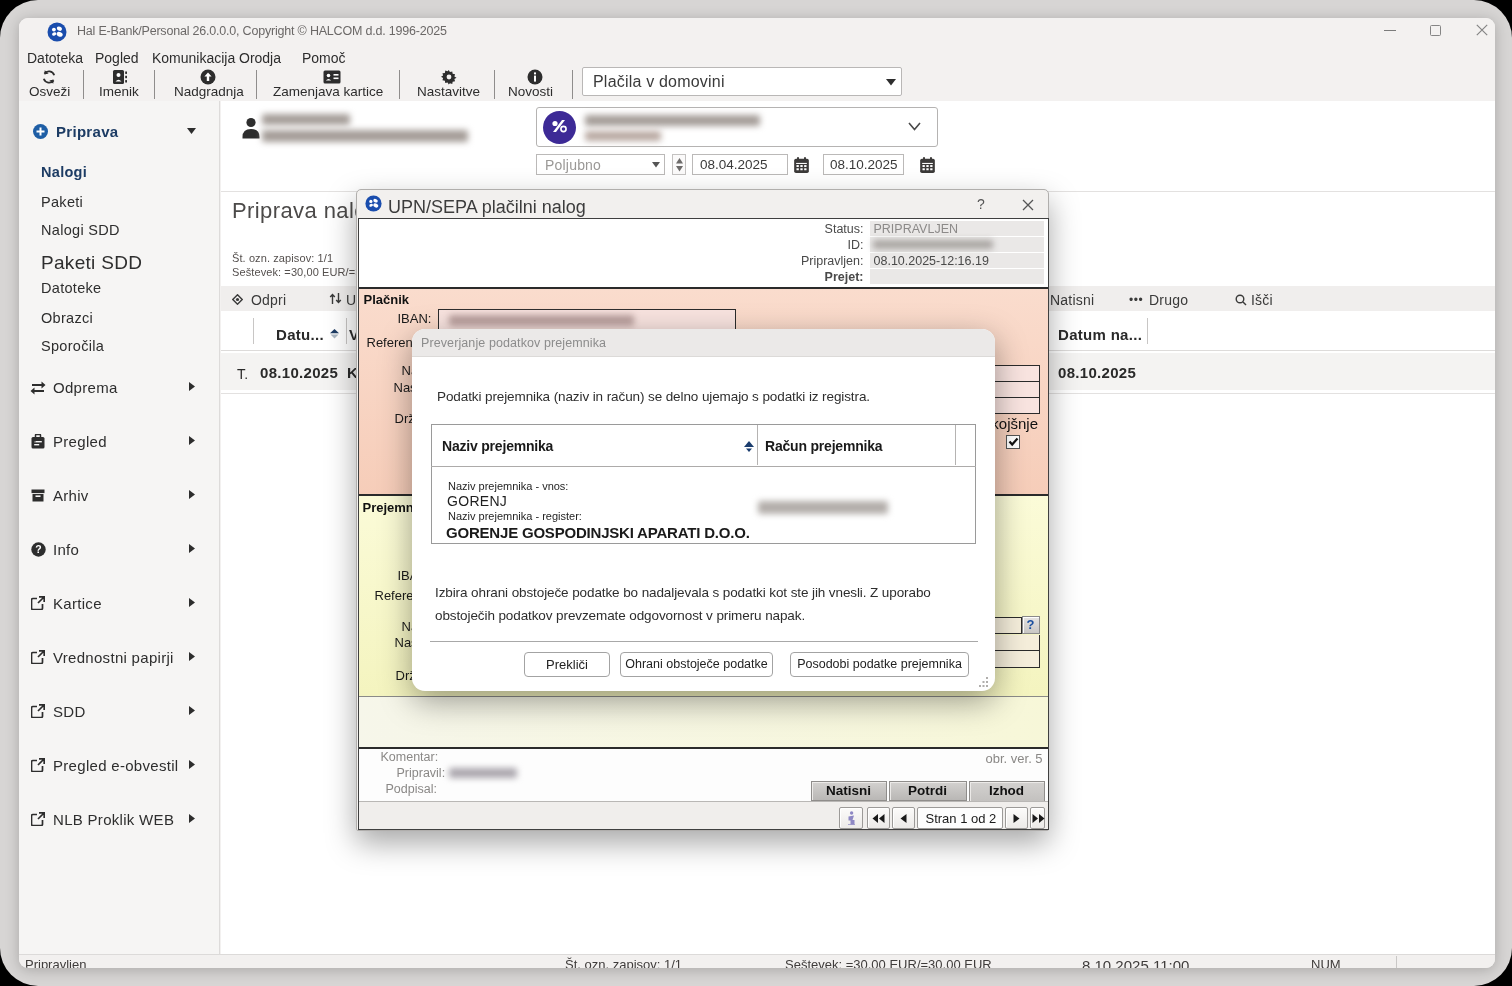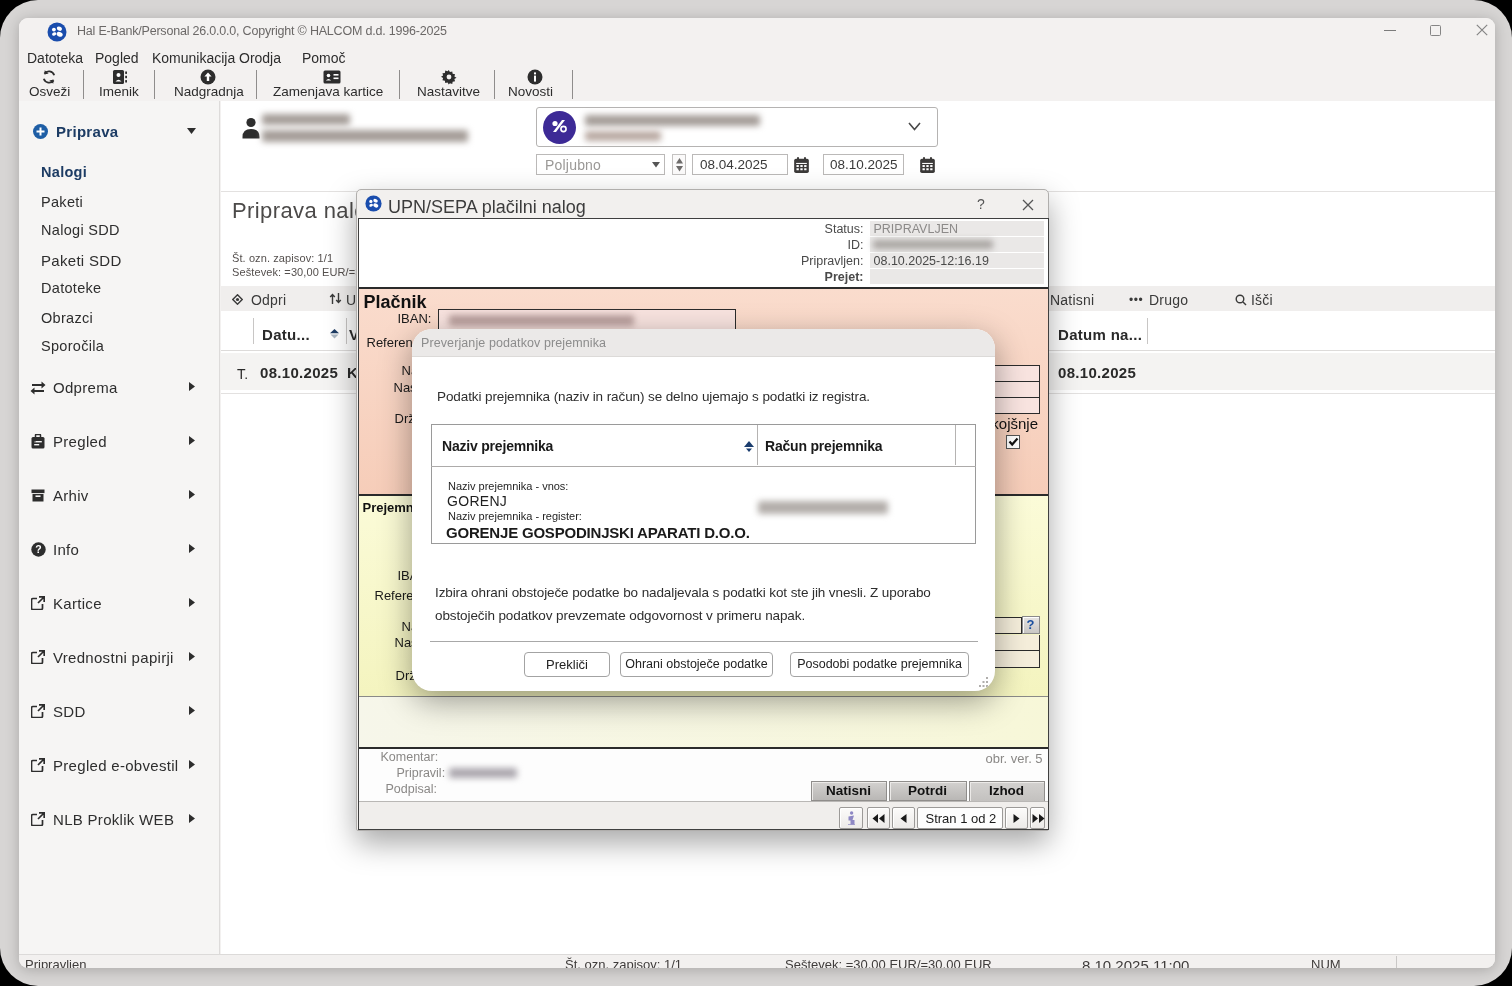--- a/index.html
+++ b/index.html
@@ -90,38 +90,44 @@
     <span class="abs" style="left:398px;top:66px;">Nastavitve</span>
 
     <svg class="abs" style="left:508px;top:51px;" width="16" height="16" viewBox="0 0 16 16">
           <circle cx="8" cy="8" r="7.5" fill="#2d2d2d"></circle>
           <rect x="7" y="3.4" width="2" height="2" fill="#fff"></rect>
           <rect x="7" y="6.6" width="2" height="6" fill="#fff"></rect>
         </svg>
     <span class="abs" style="left:489px;top:66px;">Novosti</span>
   </div>
 
+  <div class="abs" style="left:563px;top:49px;width:320px;height:29px;background:#fff;border:1px solid #b9b7b6;border-radius:2px;">
+    <span class="abs" style="left:10px;top:5px;font-size:16px;color:#3a3a3a;letter-spacing:0.2px;">Plačila v domovini</span>
+    <svg class="abs" style="left:303px;top:11px;" width="10" height="7" viewBox="0 0 10 7">
+          <path d="M0 0 L10 0 L5 6.5 Z" fill="#2d2d2d"></path>
+        </svg>
+  </div>
 
   <div class="abs" style="left:0;top:83px;width:201px;height:853px;background:#f6f5f4;border-right:1px solid #dddbda;"></div>
   <div id="sidebar">
 
     <svg class="abs" style="left:14px;top:106px;" width="15" height="15" viewBox="0 0 15 15">
           <circle cx="7.5" cy="7.5" r="7.5" fill="#1e5ea5"></circle>
           <rect x="6.5" y="3.5" width="2" height="8" fill="#fff"></rect>
           <rect x="3.5" y="6.5" width="8" height="2" fill="#fff"></rect>
         </svg>
     <div class="abs" style="left:37px;top:105px;font-size:15px;font-weight:bold;color:#1d3c64;letter-spacing:0.3px;">Priprava</div>
     <svg class="abs" style="left:168px;top:110px;" width="9" height="6" viewBox="0 0 9 6">
           <path d="M0 0 L9 0 L4.5 6 Z" fill="#2d2d2d"></path>
         </svg>
 
     <div class="abs" style="left:22px;top:146px;font-size:14.5px;font-weight:bold;color:#1d3c64;letter-spacing:0.3px;">Nalogi</div>
     <div class="abs" style="left:22px;top:176px;font-size:14.5px;color:#2e2e2e;letter-spacing:0.3px;">Paketi</div>
     <div class="abs" style="left:22px;top:204px;font-size:14.5px;color:#2e2e2e;letter-spacing:0.3px;">Nalogi SDD</div>
-    <div class="abs" style="left:22px;top:234px;font-size:15px;color:#2e2e2e;letter-spacing:0.3px;">Paketi SDD</div>
+    <div class="abs" style="left:22px;top:234px;font-size:19px;color:#2e2e2e;letter-spacing:0.3px;">Paketi SDD</div>
     <div class="abs" style="left:22px;top:262px;font-size:14.5px;color:#2e2e2e;letter-spacing:0.3px;">Datoteke</div>
     <div class="abs" style="left:22px;top:292px;font-size:14.5px;color:#2e2e2e;letter-spacing:0.3px;">Obrazci</div>
     <div class="abs" style="left:22px;top:320px;font-size:14.5px;color:#2e2e2e;letter-spacing:0.3px;">Sporočila</div>
 
     <svg class="abs" style="left:11px;top:363px;" width="16" height="14" viewBox="0 0 16 14">
           <path d="M11.5 0.5 L15.5 4 L11.5 7.5 L11.5 5 L2 5 L2 3 L11.5 3 Z" fill="#2d2d2d"></path>
           <path d="M4.5 6.5 L4.5 9 L14 9 L14 11 L4.5 11 L4.5 13.5 L0.5 10 Z" fill="#2d2d2d"></path>
         </svg>
     <div class="abs" style="left:34px;top:361px;font-size:15px;color:#2e2e2e;letter-spacing:0.3px;">Odprema</div>
     <svg class="abs" style="left:12px;top:416px;" width="14" height="15" viewBox="0 0 14 15">
@@ -288,21 +294,21 @@
     <div class="abs" style="left:1031px;top:274px;font-size:14px;color:#3a3a3a;letter-spacing:0.2px;">Natisni</div>
     <div class="abs" style="left:1110px;top:275px;font-size:12px;color:#3a3a3a;letter-spacing:0.5px;">•••</div>
     <div class="abs" style="left:1130px;top:274px;font-size:14px;color:#3a3a3a;letter-spacing:0.2px;">Drugo</div>
     <svg class="abs" style="left:1216px;top:276px;" width="12" height="12" viewBox="0 0 12 12">
           <circle cx="5" cy="5" r="3.8" fill="none" stroke="#3a3a3a" stroke-width="1.4"></circle>
           <path d="M8 8 L11 11" stroke="#3a3a3a" stroke-width="1.4"></path>
         </svg>
     <div class="abs" style="left:1232px;top:274px;font-size:14px;color:#3a3a3a;letter-spacing:0.2px;">Išči</div>
 
     <div class="abs" style="left:234px;top:300px;width:1px;height:26px;background:#c8c6c5;"></div>
-    <div class="abs" style="left:243px;top:308px;font-size:15px;font-weight:bold;color:#2a2a2a;letter-spacing:0.3px;">Datu...</div>
+    <div class="abs" style="left:257px;top:308px;font-size:15px;font-weight:bold;color:#2a2a2a;letter-spacing:0.3px;">Datu...</div>
     <svg class="abs" style="left:311px;top:311px;" width="9" height="10" viewBox="0 0 9 10">
           <path d="M4.5 0 L9 4.2 L0 4.2 Z" fill="#1d3c64"></path>
           <path d="M0.5 5.4 L8.5 5.4 L4.5 9.6 Z" fill="#aab6c2"></path>
         </svg>
     <div class="abs" style="left:327px;top:300px;width:1px;height:26px;background:#c8c6c5;"></div>
     <div class="abs" style="left:330px;top:308px;font-size:15px;font-weight:bold;color:#2a2a2a;">V</div>
     <div class="abs" style="left:1039px;top:308px;font-size:15px;font-weight:bold;color:#2a2a2a;letter-spacing:0.3px;">Datum na...</div>
     <div class="abs" style="left:1128px;top:300px;width:1px;height:26px;background:#c8c6c5;"></div>
     <div class="abs" style="left:202px;top:332px;width:1274px;height:1px;background:#dddbda;"></div>
 
@@ -346,21 +352,21 @@
     <div class="abs" style="right:184px;top:19px;font-size:12.5px;color:#4a4a4a;">ID:</div>
     <div class="abs" style="left:511px;top:18px;width:174px;height:15px;background:#eae8e7;"></div>
     <div class="blur" style="left:514px;top:21px;width:120px;height:9px;background:#a9a5a2;"></div>
     <div class="right-lab abs" style="right:184px;top:35px;font-size:12.5px;color:#4a4a4a;">Pripravljen:</div>
     <div class="abs" style="left:511px;top:34px;width:174px;height:15px;background:#eae8e7;"></div>
     <div class="abs" style="left:515px;top:35px;font-size:12.5px;color:#4a4a4a;">08.10.2025-12:16.19</div>
     <div class="abs" style="right:184px;top:51px;font-size:12.5px;color:#4a4a4a;font-weight:bold;">Prejet:</div>
     <div class="abs" style="left:511px;top:50px;width:174px;height:15px;background:#eae8e7;"></div>
 
     <div class="abs" style="left:0;top:68px;width:689px;height:207px;background:linear-gradient(#fadccd,#f6cdb9);border-top:2px solid #2b2b2b;"></div>
-    <div class="abs" style="left:5px;top:73px;font-size:18px;font-weight:bold;color:#111;">Plačnik</div>
+    <div class="abs" style="left:5px;top:73px;font-size:13px;font-weight:bold;color:#111;">Plačnik</div>
     <div class="abs" style="left:39px;top:92px;font-size:13px;color:#1a1a1a;">IBAN:</div>
     <div class="abs" style="left:79px;top:90px;width:298px;height:22px;background:#f8e3df;border:1.5px solid #2b2b2b;"></div>
     <div class="blur" style="left:90px;top:96px;width:185px;height:11px;background:#baa09e;"></div>
     <div class="abs" style="left:8px;top:116px;font-size:13px;color:#1a1a1a;">Referenca:</div>
     <div class="abs" style="left:43px;top:144px;font-size:13px;color:#1a1a1a;">Naziv:</div>
     <div class="abs" style="left:35px;top:161px;font-size:13px;color:#1a1a1a;">Naslov:</div>
     <div class="abs" style="left:36px;top:192px;font-size:13px;color:#1a1a1a;">Država:</div>
     <div class="abs" style="left:560px;top:146px;width:121px;height:16px;background:#f9e4e0;border:1.5px solid #2b2b2b;border-bottom:none;"></div>
     <div class="abs" style="left:560px;top:162px;width:121px;height:16px;background:#f9e4e0;border:1.5px solid #2b2b2b;border-bottom:none;"></div>
     <div class="abs" style="left:560px;top:178px;width:121px;height:17px;background:#f9e4e0;border:1.5px solid #2b2b2b;"></div>
@@ -417,21 +423,21 @@
           <path d="M0.5 0 L0.5 9 L6.5 4.5 Z" fill="#1a1a1a"></path>
         </svg>
     <div class="abs" style="left:671px;top:588px;width:15px;height:22px;background:linear-gradient(#fcfbfa,#eceae8);border:1px solid #9c9a98;border-radius:2px;box-shadow:inset 1px 1px 0 #fff;"></div>
     <svg class="abs" style="left:673px;top:595px;" width="13" height="9" viewBox="0 0 13 9">
           <path d="M0.5 0 L0.5 9 L6 4.5 Z" fill="#1a1a1a"></path>
           <path d="M7 0 L7 9 L12.5 4.5 Z" fill="#1a1a1a"></path>
         </svg>
   </div>
  </div>
 
- <div id="chk" class="abs" style="left:412px;top:329px;width:583px;height:362px;background:#fff;border-radius:20px;box-shadow:0 10px 32px rgba(0,0,0,0.38);overflow:hidden;">
+ <div id="chk" class="abs" style="left:412px;top:329px;width:583px;height:362px;background:#fff;border-radius:13px;box-shadow:0 10px 32px rgba(0,0,0,0.38);overflow:hidden;">
   <div class="abs" style="left:0;top:0;width:583px;height:28px;background:#ebe9e8;border-bottom:1px solid #dcdad8;"></div>
   <div class="abs" style="left:9px;top:7px;font-size:12.5px;color:#8c8c8c;letter-spacing:0.1px;">Preverjanje podatkov prejemnika</div>
   <div class="abs" style="left:25px;top:60px;font-size:13.5px;color:#2e2e2e;letter-spacing:-0.1px;white-space:nowrap;">Podatki prejemnika (naziv in račun) se delno ujemajo s podatki iz registra.</div>
 
   <div class="abs" style="left:19px;top:95px;width:545px;height:120px;border:1px solid #9a9a9a;"></div>
   <div class="abs" style="left:30px;top:109px;font-size:14px;font-weight:bold;color:#1a1a1a;letter-spacing:-0.2px;">Naziv prejemnika</div>
   <svg class="abs" style="left:332px;top:112px;" width="10" height="12" viewBox="0 0 10 12">
         <path d="M5 0 L10 6 L0 6 Z" fill="#1b3d6e"></path>
         <path d="M2 7.5 L8 7.5 L5 11 Z" fill="#1b3d6e"></path>
       </svg>

